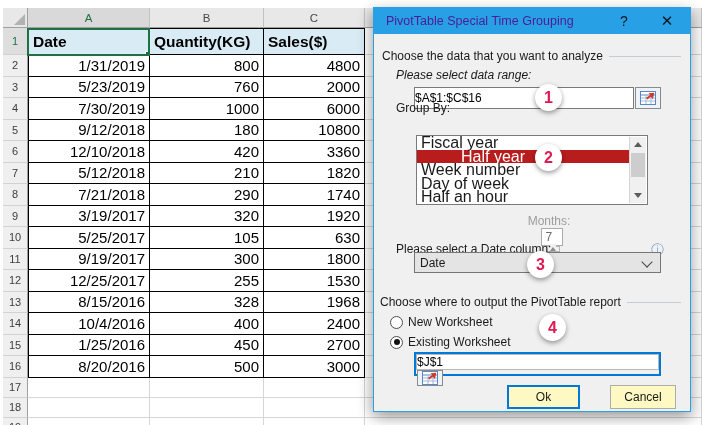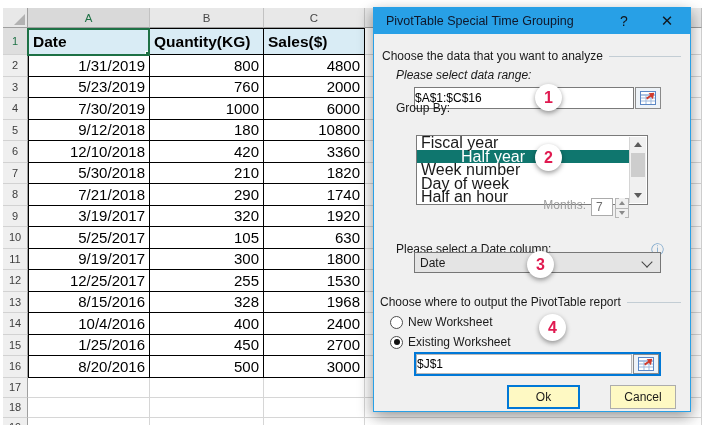--- a/index.html
+++ b/index.html
@@ -31,46 +31,46 @@
   #selrect{position:absolute;left:24px;top:20px;width:123px;height:28px;
            border:2px solid #1e7145;pointer-events:none;}
   #selrect:after{content:"";position:absolute;right:-4px;bottom:-4px;width:5px;height:5px;
                  background:#1e7145;border:1px solid #fff;}
 
   
   .dlg{position:absolute;left:373px;top:7px;width:318px;height:405px;background:#f0f0f0;
        border:1px solid #28a0e6;box-shadow:-4px 4px 12px rgba(0,0,0,.22),4px 6px 14px rgba(0,0,0,.22);
        box-sizing:border-box;font-size:12px;color:#1a1a1a;}
   .tbar{height:26px;background:#28a0e6;display:flex;align-items:center;}
-  .tbar .ttl{flex:1;padding-left:12px;font-size:12.5px;color:#0f172a;}
+  .tbar .ttl{flex:1;padding-left:12px;font-size:12.5px;color:#4c1d95;}
   .tbtn{width:40px;height:26px;display:flex;align-items:center;justify-content:center;
         font-size:14px;color:#10161c;}
   .tbtn.close{width:46px;font-size:15px;}
   .sec{position:absolute;display:flex;align-items:center;}
   .sec span{white-space:nowrap;margin-right:6px;}
   .sec i{flex:1;border-top:1px solid #c3cdd4;height:0;}
   .lbl{position:absolute;white-space:nowrap;}
   .field{position:absolute;display:flex;height:22px;box-sizing:border-box;}
   .field input{flex:1;border:1px solid #7a7a7a;background:#fff;font:12px "Liberation Sans",sans-serif;
                padding:0 0;min-width:0;outline:none;}
   .rsbtn{width:24px;margin-left:1px;border:1px solid #8a8a8a;background:#eef3f8;
          display:flex;align-items:center;justify-content:center;}
   .field.focus{border:2px solid #0078d7;padding:0;height:24px;}
   .field.focus input{border:1px solid #b8b8b8;}
   .listbox{position:absolute;background:#fff;border:1px solid #7a7a7a;box-sizing:border-box;}
   .lb-item{height:13.6px;line-height:13.5px;padding-left:4px;font-size:16px;white-space:nowrap;}
-  .lb-item.selected{background:#0f766e;color:#fff;padding-left:44px;}
+  .lb-item.selected{background:#b91c1c;color:#fff;padding-left:44px;}
   .lb-scroll{position:absolute;top:1px;right:1px;bottom:1px;width:16px;background:#f0f0f0;
              border-left:1px solid #d5d5d5;}
   .sb-up,.sb-dn{position:absolute;left:0;width:16px;height:15px;display:flex;align-items:center;justify-content:center;}
   .sb-up{top:0;}.sb-dn{bottom:0;}
   .tri-up{border:4px solid transparent;border-bottom:5px solid #5c5c5c;margin-top:-4px;}
   .tri-dn{border:4px solid transparent;border-top:5px solid #5c5c5c;margin-bottom:-4px;}
   .sb-thumb{position:absolute;left:1px;top:16px;width:14px;height:24px;background:#cdcdcd;}
-  .months{position:absolute;left:100px;top:190px;width:155px;height:20px;display:flex;align-items:flex-start;}
+  .months{position:absolute;left:100px;top:206px;width:155px;height:20px;display:flex;align-items:center;flex-direction:column;}
   .months .mlab{flex:1;text-align:right;color:#9d9d9d;padding-right:5px;}
   .mbox{width:22px;height:18px;border:1px solid #ababab;background:#fff;color:#6e6e6e;
         padding-left:4px;box-sizing:border-box;line-height:17px;}
   .spin{width:14px;height:19px;margin-left:2px;display:flex;flex-direction:column;}
   .spin div{flex:1;border:1px solid #b5b5b5;background:#f0f0f0;display:flex;align-items:center;justify-content:center;margin-bottom:-1px;}
   .spin .t{border:3px solid transparent;border-bottom:4px solid #8a8a8a;margin:0;flex:none;margin-top:-3px;}
   .spin .b{border:3px solid transparent;border-top:4px solid #8a8a8a;margin:0;flex:none;margin-bottom:-3px;}
   .info{position:absolute;left:277px;top:233px;color:#7fa8cc;font-size:13px;}
   .drop{position:absolute;left:40px;top:244px;width:247px;height:21px;background:#e4e4e4;
         border:1px solid #767676;box-sizing:border-box;display:flex;align-items:center;padding-left:5px;}
@@ -129,21 +129,21 @@
     <div class="c col0 d">9/12/2018</div>
     <div class="c col1 d">180</div>
     <div class="c col2 d">10800</div>
     <div class="c fill"></div>
     <div class="rh">6</div>
     <div class="c col0 d">12/10/2018</div>
     <div class="c col1 d">420</div>
     <div class="c col2 d">3360</div>
     <div class="c fill"></div>
     <div class="rh">7</div>
-    <div class="c col0 d">5/30/2018</div>
+    <div class="c col0 d">5/12/2018</div>
     <div class="c col1 d">210</div>
     <div class="c col2 d">1820</div>
     <div class="c fill"></div>
     <div class="rh">8</div>
     <div class="c col0 d">7/21/2018</div>
     <div class="c col1 d">290</div>
     <div class="c col2 d">1740</div>
     <div class="c fill"></div>
     <div class="rh">9</div>
     <div class="c col0 d">3/19/2017</div>
@@ -281,21 +281,21 @@
 
   <div class="radio" style="top:306px;">
     <div class="rdot"></div>
     <span>New Worksheet</span>
   </div>
   <div class="radio" style="top:326px;">
     <div class="rdot checked"></div>
     <span>Existing Worksheet</span>
   </div>
 
-  <div class="field focus" style="left:40px;top:344px;width:247px;">
+  <div class="field focus" style="left:40px;top:344px;width:247px;flex-direction:column;">
     <input value="$J$1" style="">
     <div class="rsbtn">
       <svg width="16" height="14" viewBox="0 0 16 14">
         <rect x="0.5" y="0.5" width="15" height="13" fill="#fff" stroke="#5b87c5"></rect>
         <line x1="1" y1="4" x2="15" y2="4" stroke="#5b87c5"></line>
         <line x1="1" y1="7" x2="15" y2="7" stroke="#9db9dd"></line>
         <line x1="1" y1="10" x2="15" y2="10" stroke="#9db9dd"></line>
         <line x1="6" y1="4" x2="6" y2="13" stroke="#9db9dd"></line>
         <line x1="11" y1="4" x2="11" y2="13" stroke="#9db9dd"></line>
         <path d="M13.5 1 L13.5 7.5 L11 5.5 L8 9 L6.5 7.5 L10 4 L8 2.5 Z" fill="#d03a2b" transform="rotate(12 10 5)"></path>

